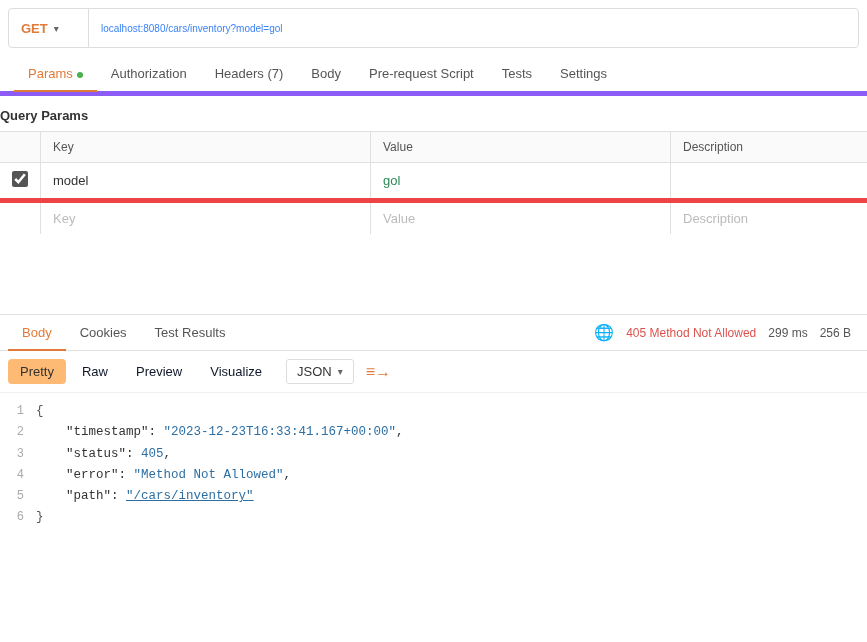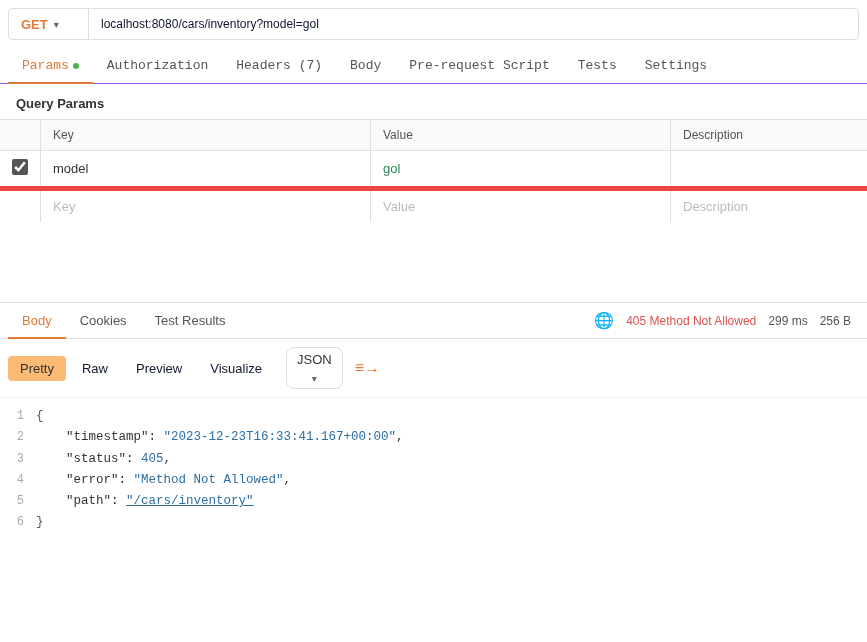--- a/index.html
+++ b/index.html
@@ -5,21 +5,21 @@
     * { box-sizing: border-box; margin: 0; padding: 0; }
     body { font-family: -apple-system, BlinkMacSystemFont, 'Segoe UI', sans-serif; font-size: 13px; background: #fff; color: #333; }
 
     
     .url-bar {
       display: flex;
       align-items: center;
       border: 1px solid #ddd;
       border-radius: 4px;
       margin: 8px;
-      height: 32px;
+      height: 40px;
       overflow: hidden;
     }
     .method-selector {
       display: flex;
       align-items: center;
       padding: 0 12px;
       border-right: 1px solid #ddd;
       height: 100%;
       gap: 6px;
       cursor: pointer;
@@ -32,30 +32,29 @@
     }
     .chevron-icon {
       font-size: 10px;
       color: #666;
     }
     .url-input {
       flex: 1;
       border: none;
       outline: none;
       padding: 0 12px;
-      font-size: 12px;
-      color: #0f172a;
+      font-size: 10px;
+      color: #3b82f6;
     }
 
     
     .tabs-row {
       display: flex;
-      border-bottom: 1px solid #8b5cf6;
-      padding: 0 8px;
-      font-family: Liberation Mono, monospace;
+      border-bottom: 5px solid #8b5cf6;
+      padding: 0 14px;
     }
     .tab-item {
       padding: 10px 14px;
       cursor: pointer;
       font-size: 13px;
       color: #555;
       position: relative;
       white-space: nowrap;
     }
     .tab-item.active {
@@ -77,21 +76,21 @@
       border-radius: 50%;
       background: #4CAF50;
       margin-left: 4px;
       vertical-align: middle;
     }
 
     
     .section-label {
       font-size: 13px;
       font-weight: 600;
-      padding: 12px 8px 8px 16px;
+      padding: 12px 8px 8px 0;
       color: #333;
     }
 
     
     .params-table {
       width: 100%;
       border-collapse: collapse;
       border-top: 1px solid #e0e0e0;
     }
     .params-table th {
@@ -203,28 +202,27 @@
     }
     .body-tab.active {
       background: #fdba74;
       color: #333;
       font-weight: 500;
     }
     .format-selector {
       display: flex;
       align-items: center;
       border: 1px solid #ddd;
-      border-radius: 8px;
+      border-radius: 3px;
       padding: 4px 10px;
       gap: 6px;
       cursor: pointer;
       font-size: 13px;
       color: #333;
       margin-left: 8px;
-      flex-direction: column;
     }
     .wrap-icon {
       margin-left: 8px;
       cursor: pointer;
       color: #e07b39;
       font-size: 16px;
     }
 
     
     .code-area {

